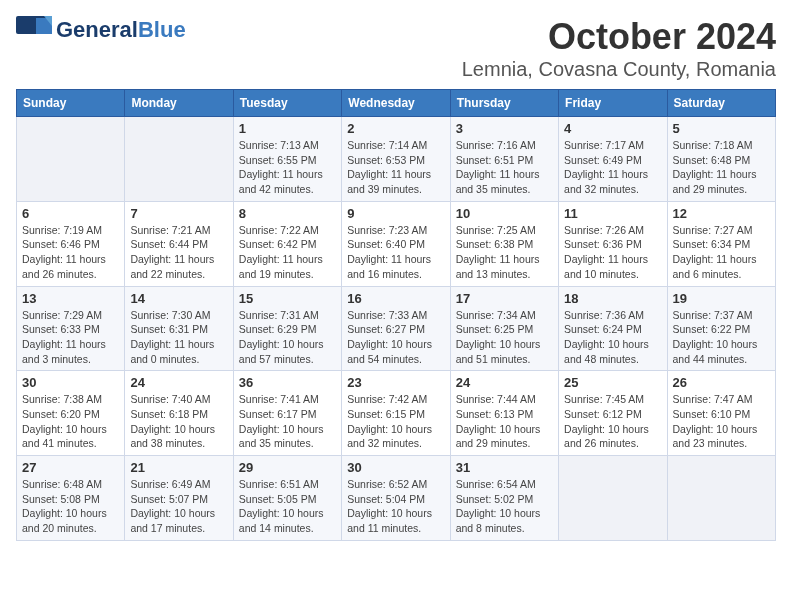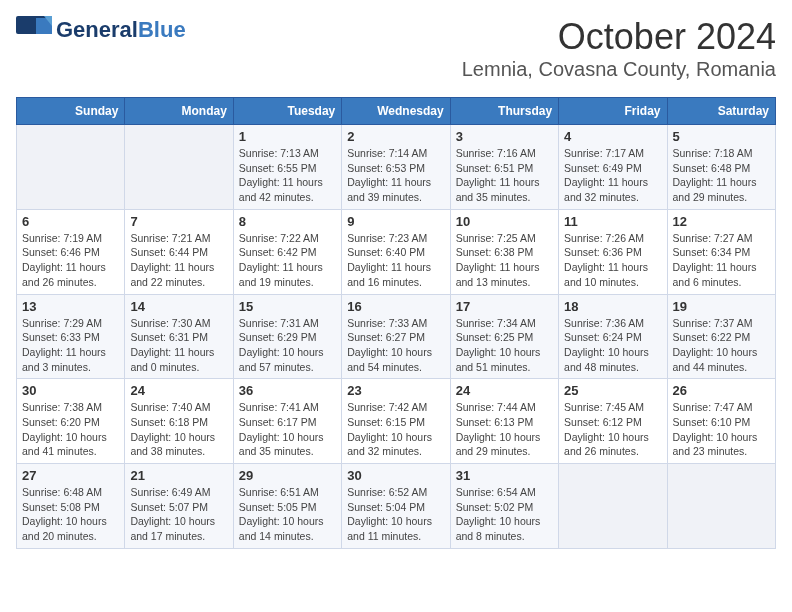--- a/index.html
+++ b/index.html
@@ -7,53 +7,53 @@
       font-family: Arial, sans-serif;
       background: #fff;
       width: 792px;
       min-height: 612px;
       padding: 16px;
     }
     .header {
       display: flex;
       justify-content: space-between;
       align-items: flex-start;
-      margin-bottom: 16px;
+      margin-bottom: 8px;
     }
     .logo {
       display: flex;
       flex-direction: column;
       align-items: flex-start;
     }
     .logo-row {
       display: flex;
       align-items: center;
       gap: 4px;
     }
     .title-block {
       text-align: right;
     }
     .month-title {
       font-size: 36px;
-      font-weight: normal;
+      font-weight: bold;
       color: #333;
     }
     .location-subtitle {
       font-size: 20px;
       color: #555;
     }
     table {
       width: 100%;
       border-collapse: collapse;
       font-size: 11px;
     }
     thead tr th {
       background: #3a7abf;
       color: #fff;
-      text-align: right;
+      text-align: left;
       padding: 6px 6px;
       font-size: 12px;
       font-weight: bold;
       border: 1px solid #2a5a9f;
     }
     tbody tr td {
       vertical-align: top;
       padding: 4px 5px;
       border: 1px solid #d0d8e8;
       min-height: 70px;

